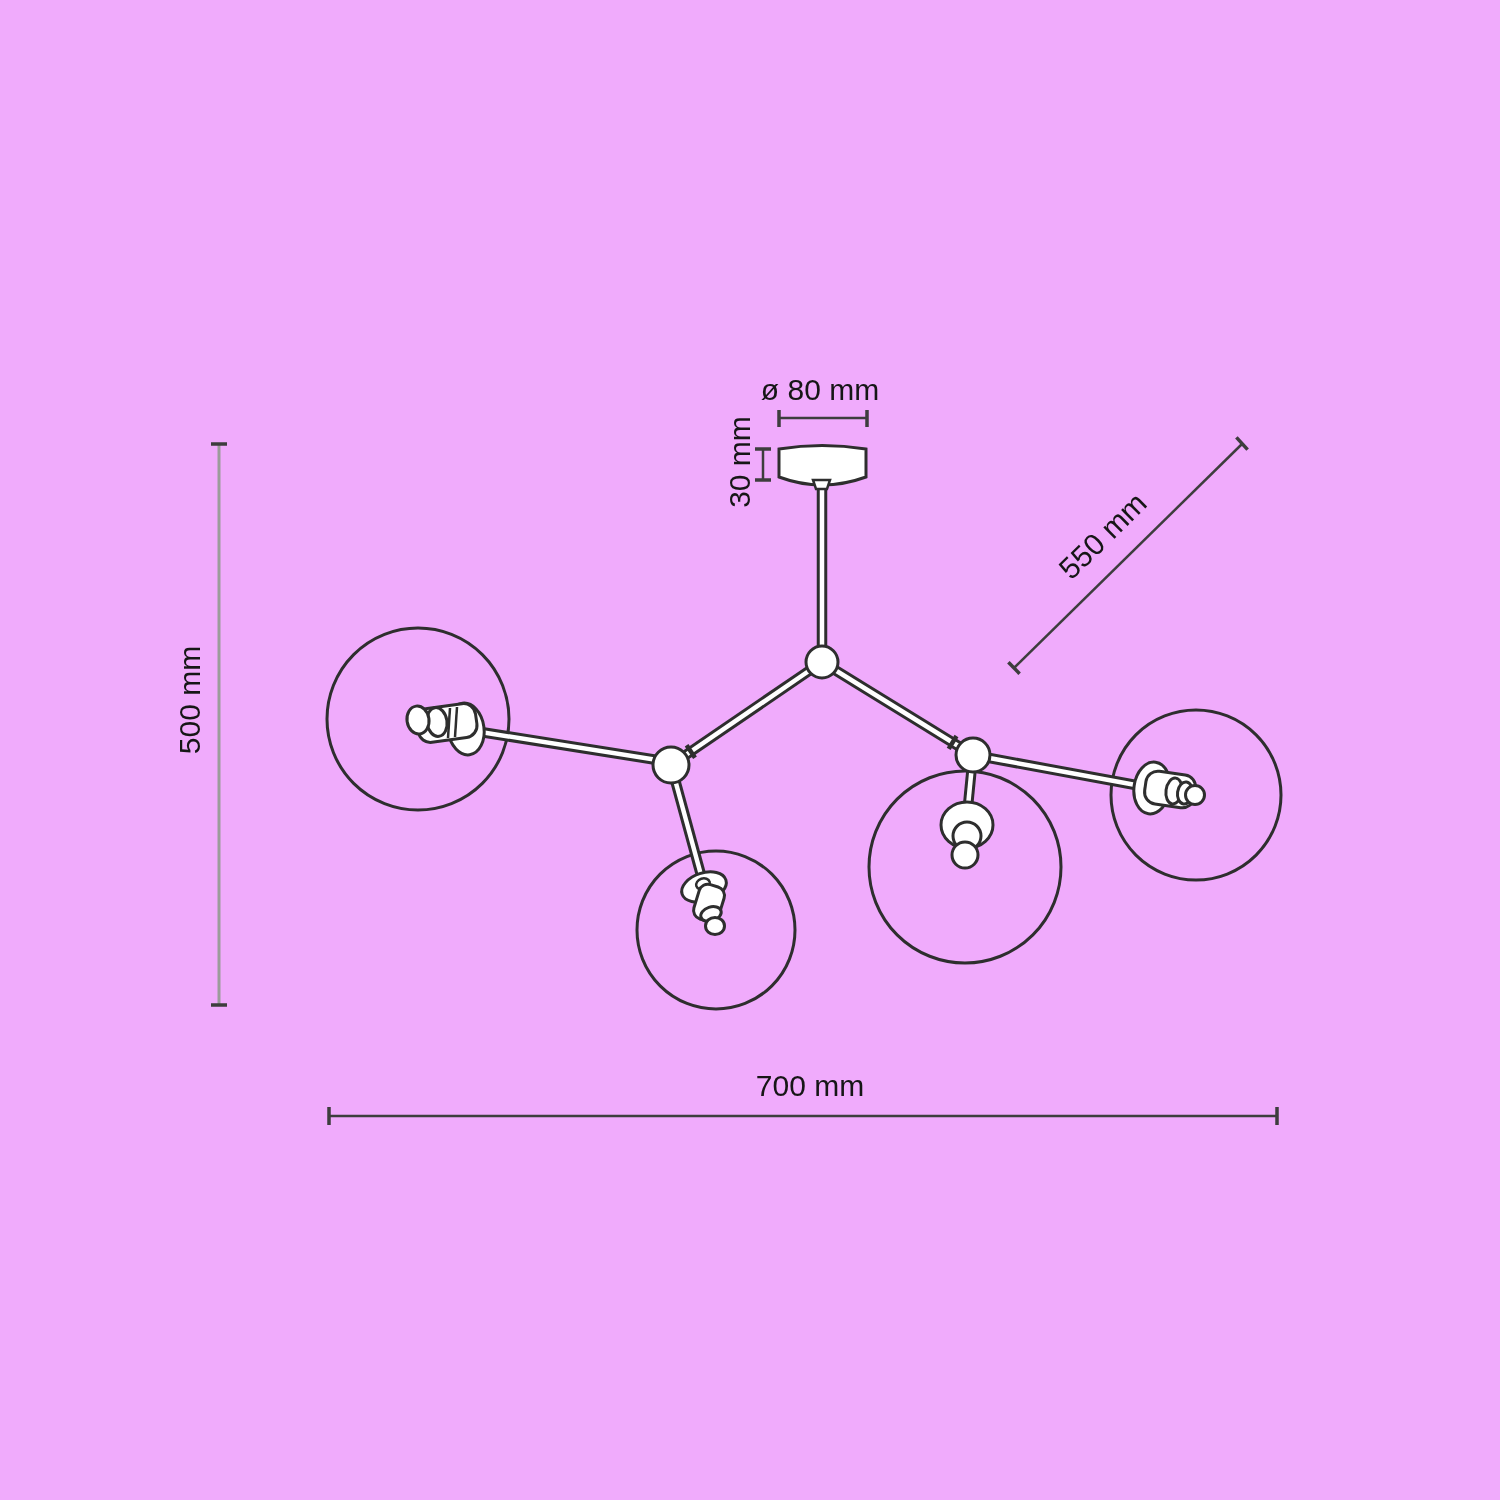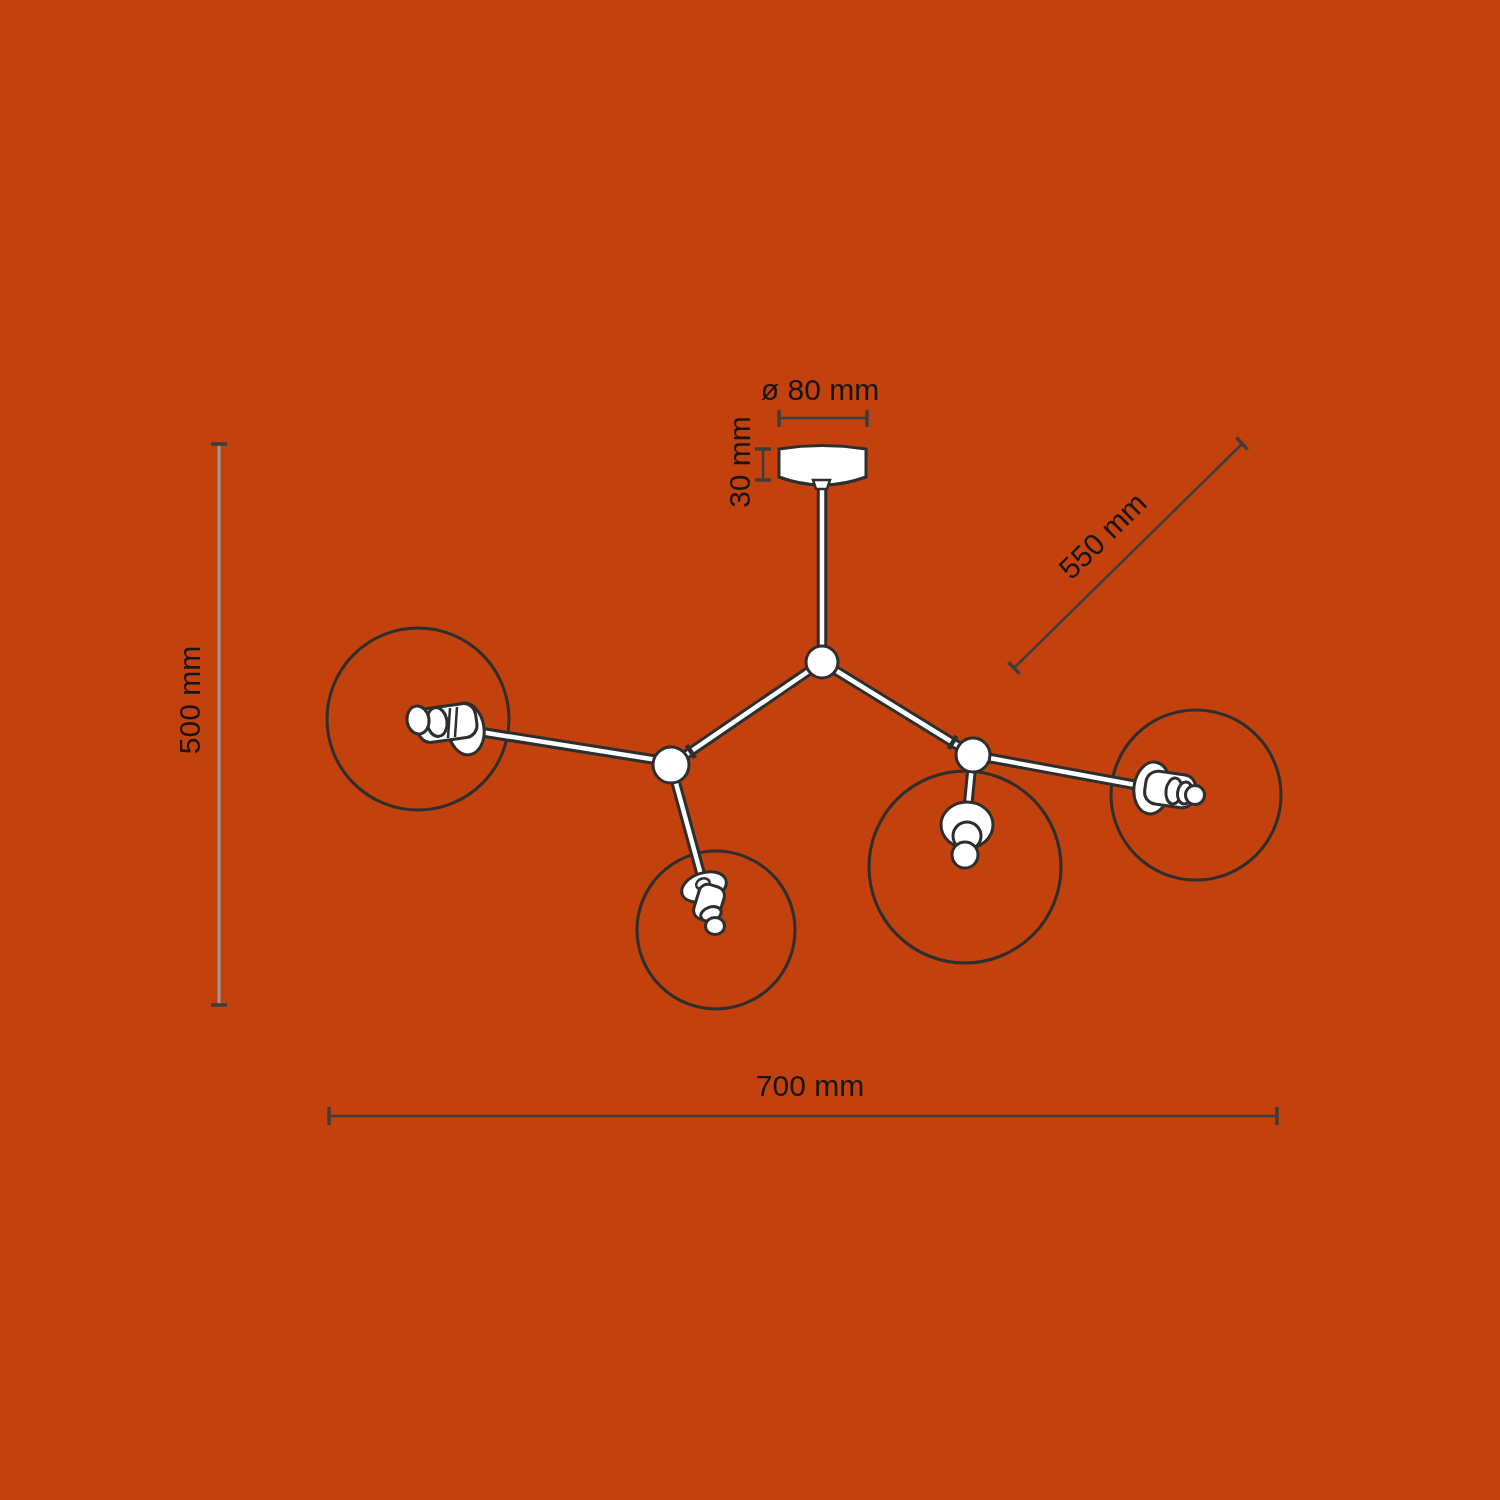--- a/index.html
+++ b/index.html
@@ -1,16 +1,16 @@
 <!DOCTYPE html>
 <html><head>
 <meta charset="utf-8">
 <style>
   html,body{margin:0;padding:0;background:#ffffff;}
-  .page{position:relative;width:1500px;height:1500px;background:#c2410c;overflow:hidden;
+  .page{position:relative;width:1500px;height:1500px;background:#f0abfc;overflow:hidden;
         font-family:"Liberation Sans", sans-serif;}
   svg{display:block;width:1500px;height:1500px;}
   .outline{fill:none;stroke:#2e2e2e;stroke-width:3;}
   .solid{fill:#ffffff;stroke:#2e2e2e;stroke-width:3;}
   .armdark{stroke:#2e2e2e;stroke-width:10.5;stroke-linecap:butt;fill:none;}
   .armcore{stroke:#ffffff;stroke-width:4.5;stroke-linecap:butt;fill:none;}
   .dimline{stroke:#3d3d3d;stroke-width:2.5;fill:none;}
   .dimgray{stroke:#9b9b9b;stroke-width:3;fill:none;}
   .tick{stroke:#3d3d3d;stroke-width:3.5;fill:none;}
   .dimtext{fill:#161616;font-size:30px;font-family:"Liberation Sans", sans-serif;

